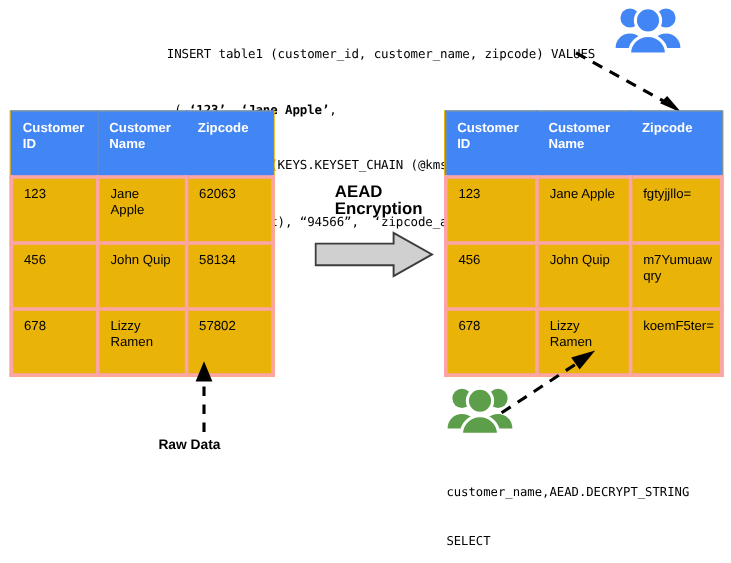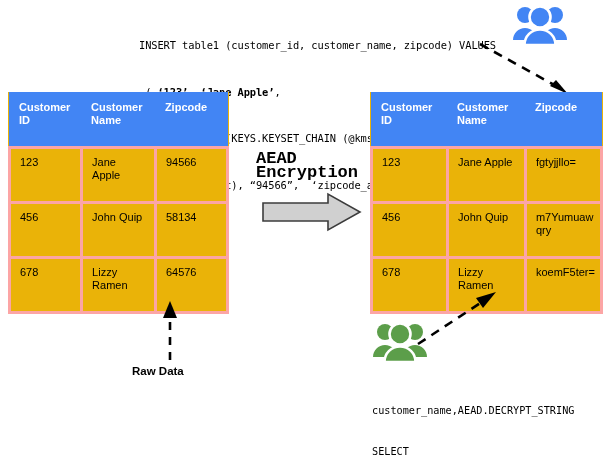--- a/index.html
+++ b/index.html
@@ -79,28 +79,27 @@
   #table-left  { left: 8px;   top: 92px;  width: 221px; }
   #table-right { left: 370px; top: 92px;  width: 233px; }
 
   .c-id   { width: 33%; }
   .c-name { width: 34%; }
   .c-zip  { width: 33%; }
 
   
   #aead-label {
     position: absolute;
-    left: 256px;
+    left: 279px;
     top: 152px;
-    font-size: 17px;
+    font-size: 14px;
     line-height: 14px;
     font-weight: bold;
     color: #000000;
     white-space: pre;
-    font-family: Liberation Mono, monospace;
   }
   #block-arrow {
     position: absolute;
     left: 262px;
     top: 192px;
     width: 100px;
     height: 40px;
   }
 
   
@@ -157,31 +156,31 @@
       <tr>
         <th class="c-id">Customer ID</th>
         <th class="c-name">Customer Name</th>
         <th class="c-zip">Zipcode</th>
       </tr>
     </thead>
     <tbody>
       <tr>
         <td>123</td>
         <td>Jane Apple</td>
-        <td>94566</td>
+        <td>62063</td>
       </tr>
       <tr>
         <td>456</td>
         <td>John Quip</td>
         <td>58134</td>
       </tr>
       <tr>
         <td>678</td>
         <td>Lizzy Ramen</td>
-        <td>64576</td>
+        <td>57802</td>
       </tr>
     </tbody>
   </table>
 
   <div id="aead-label" style="white-space: pre;">AEAD
 Encryption</div>
   <svg id="block-arrow" viewBox="0 0 100 40">
     <path d="M1 11 L66 11 L66 2 L98 20 L66 38 L66 29 L1 29 Z" fill="#d0d0d0" stroke="#3c3c3c" stroke-width="1.6" stroke-linejoin="miter"></path>
   </svg>
 

